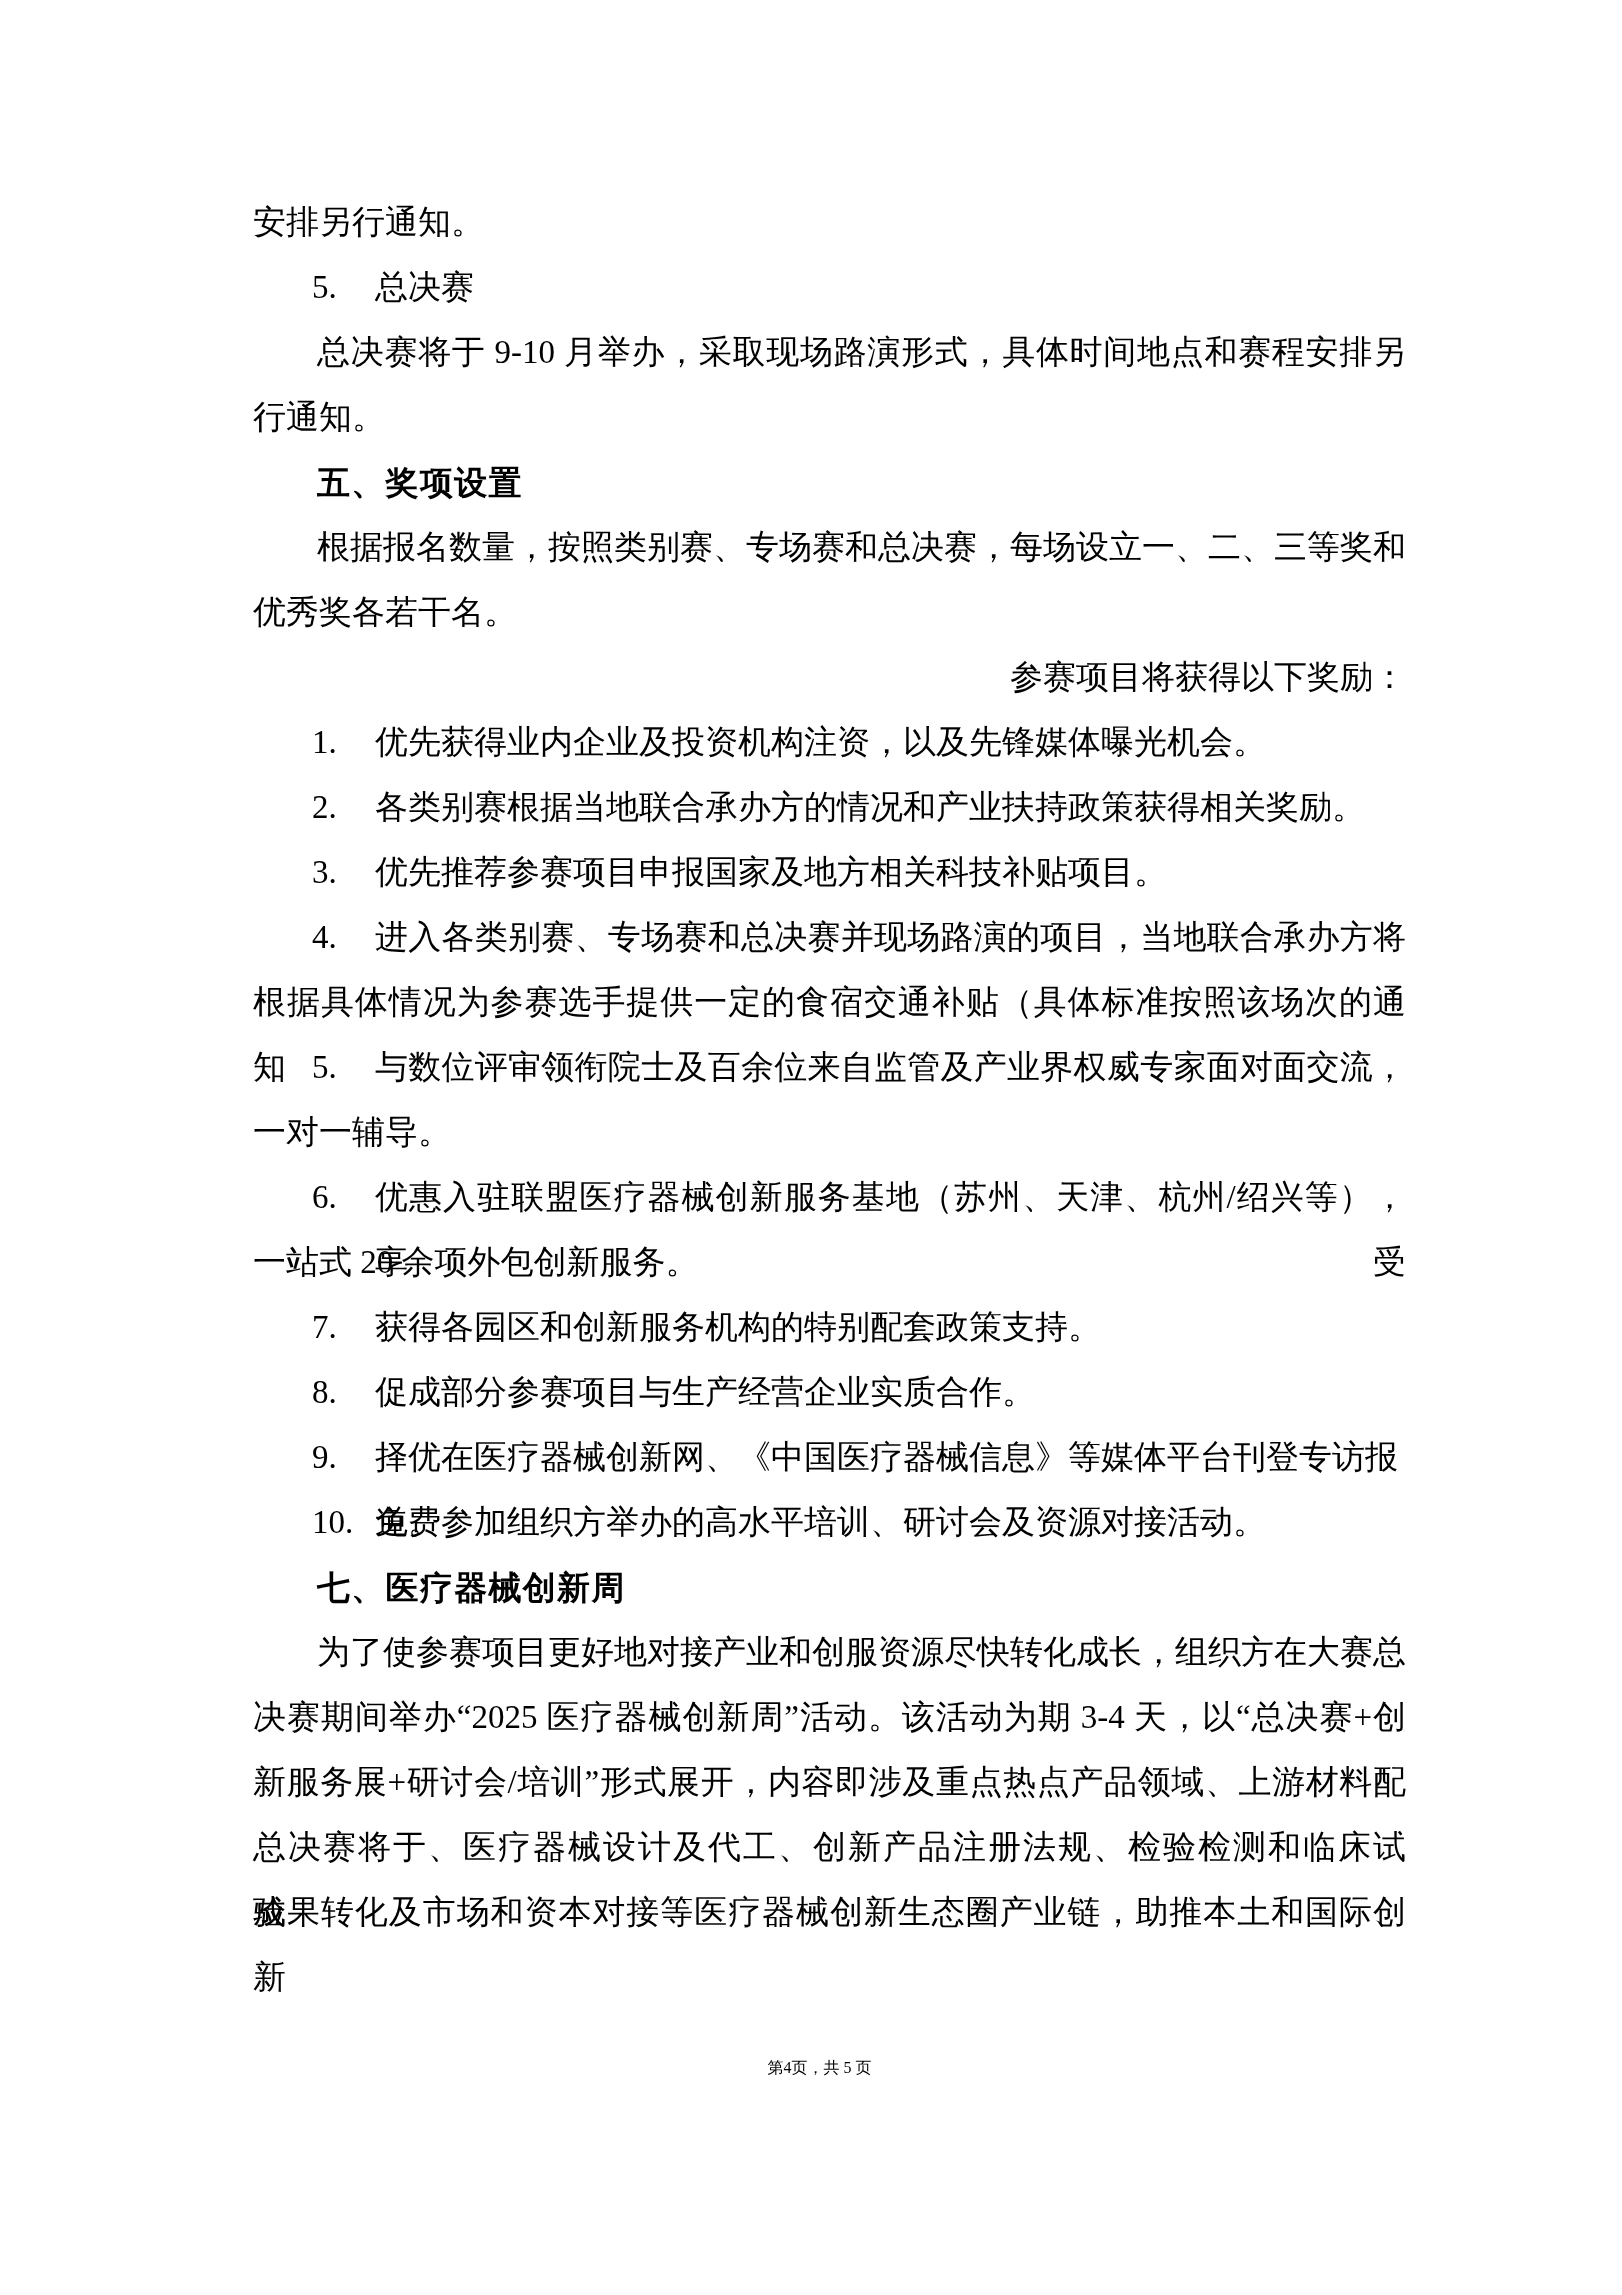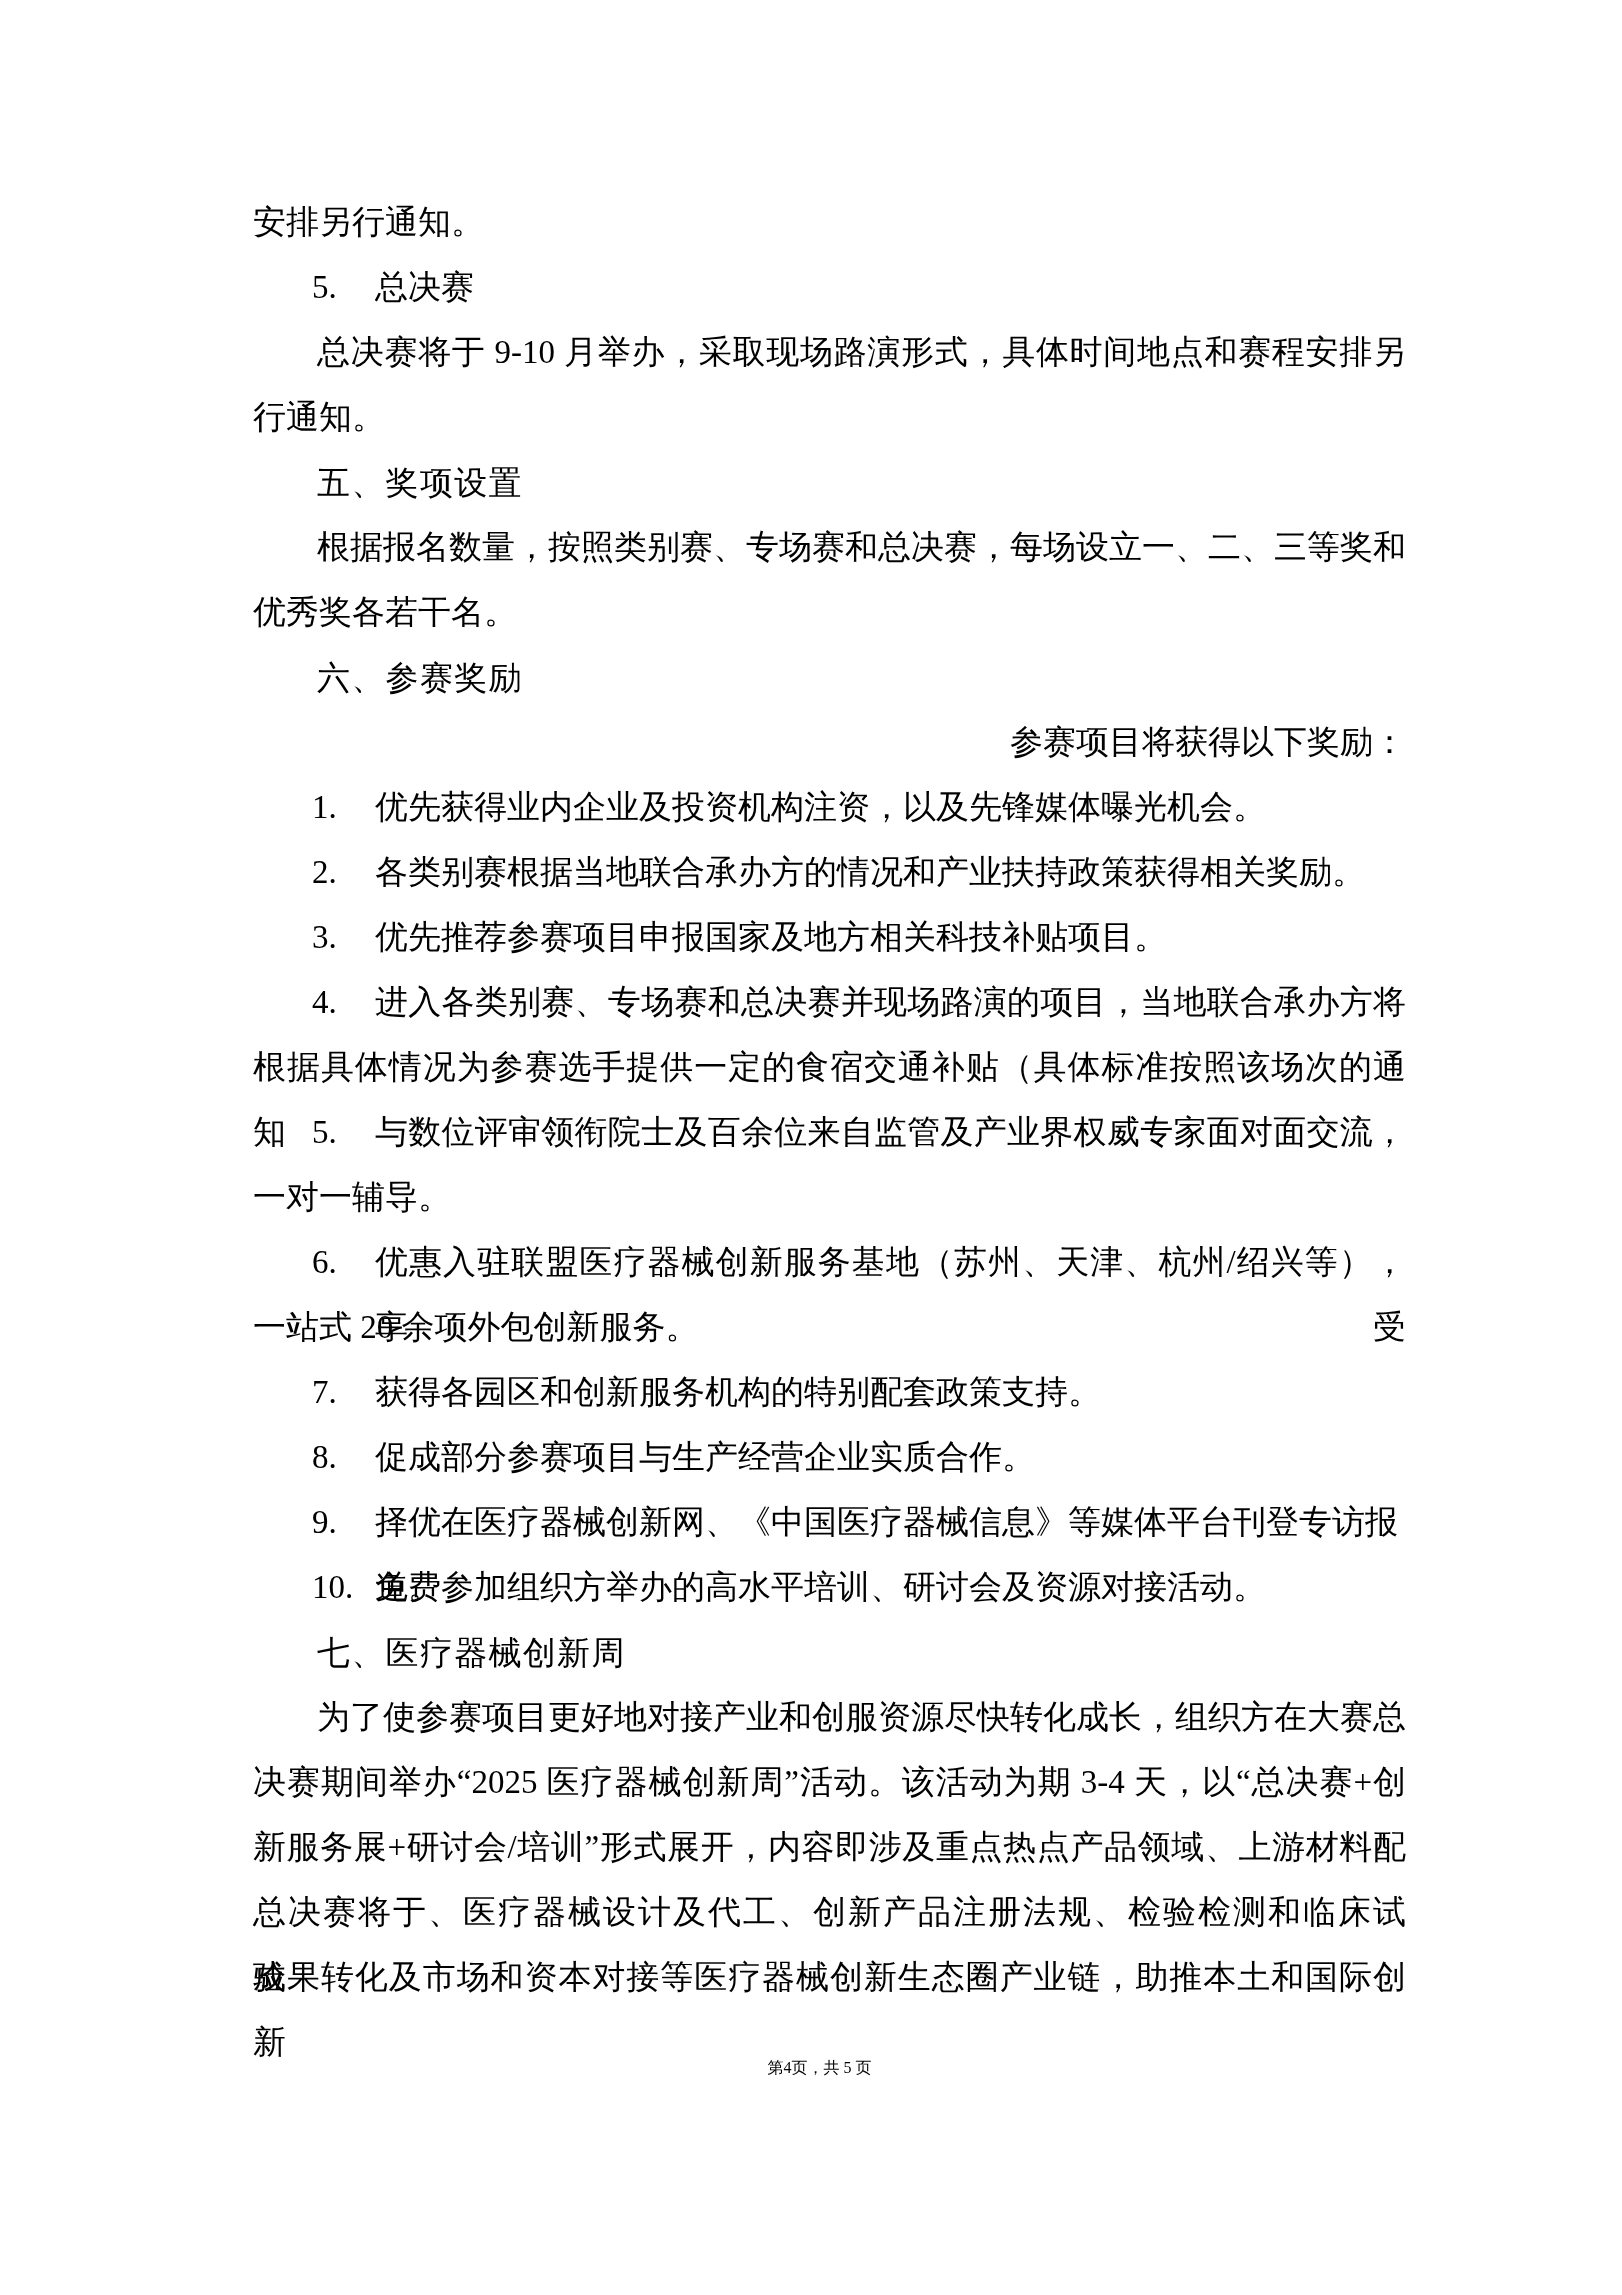--- a/index.html
+++ b/index.html
@@ -34,21 +34,21 @@
   .list { padding-left: 122px; }
   .list .num {
     position: absolute;
     left: 59px;
     top: 0;
     line-height: 65px;
   }
   .heading {
     padding-left: 64px;
     font-family: "Liberation Sans", "DejaVu Sans", sans-serif;
-    font-weight: 400;
+    font-weight: 700;
     letter-spacing: 1.3px;
   }
   .footer {
     position: absolute;
     top: 2052px;
     left: 0;
     width: 1623px;
     height: 31px;
     line-height: 31px;
     text-align: center;
@@ -70,21 +70,20 @@
     </div>
 
     <div class="line indent fill">总决赛将于 9-10 月举办，采取现场路演形式，具体时间地点和赛程安排另</div>
     <div class="line">行通知。</div>
 
     <div class="line heading">五、奖项设置</div>
 
     <div class="line indent fill">根据报名数量，按照类别赛、专场赛和总决赛，每场设立一、二、三等奖和</div>
     <div class="line">优秀奖各若干名。</div>
 
-    <div class="line heading">六、参赛奖励</div>
 
     <div class="line indent">参赛项目将获得以下奖励：</div>
 
     <div class="line list">
       <span class="num">1.</span>
       <span>优先获得业内企业及投资机构注资，以及先锋媒体曝光机会。</span>
     </div>
 
     <div class="line list">
       <span class="num">2.</span>

